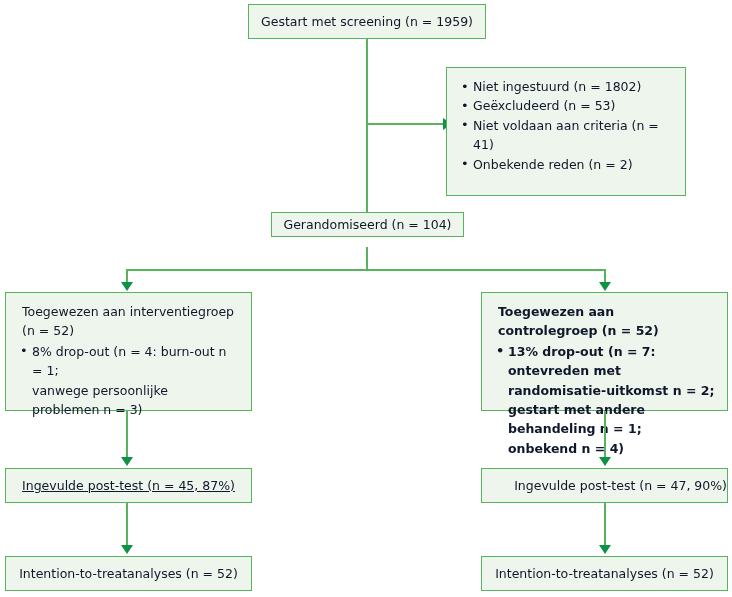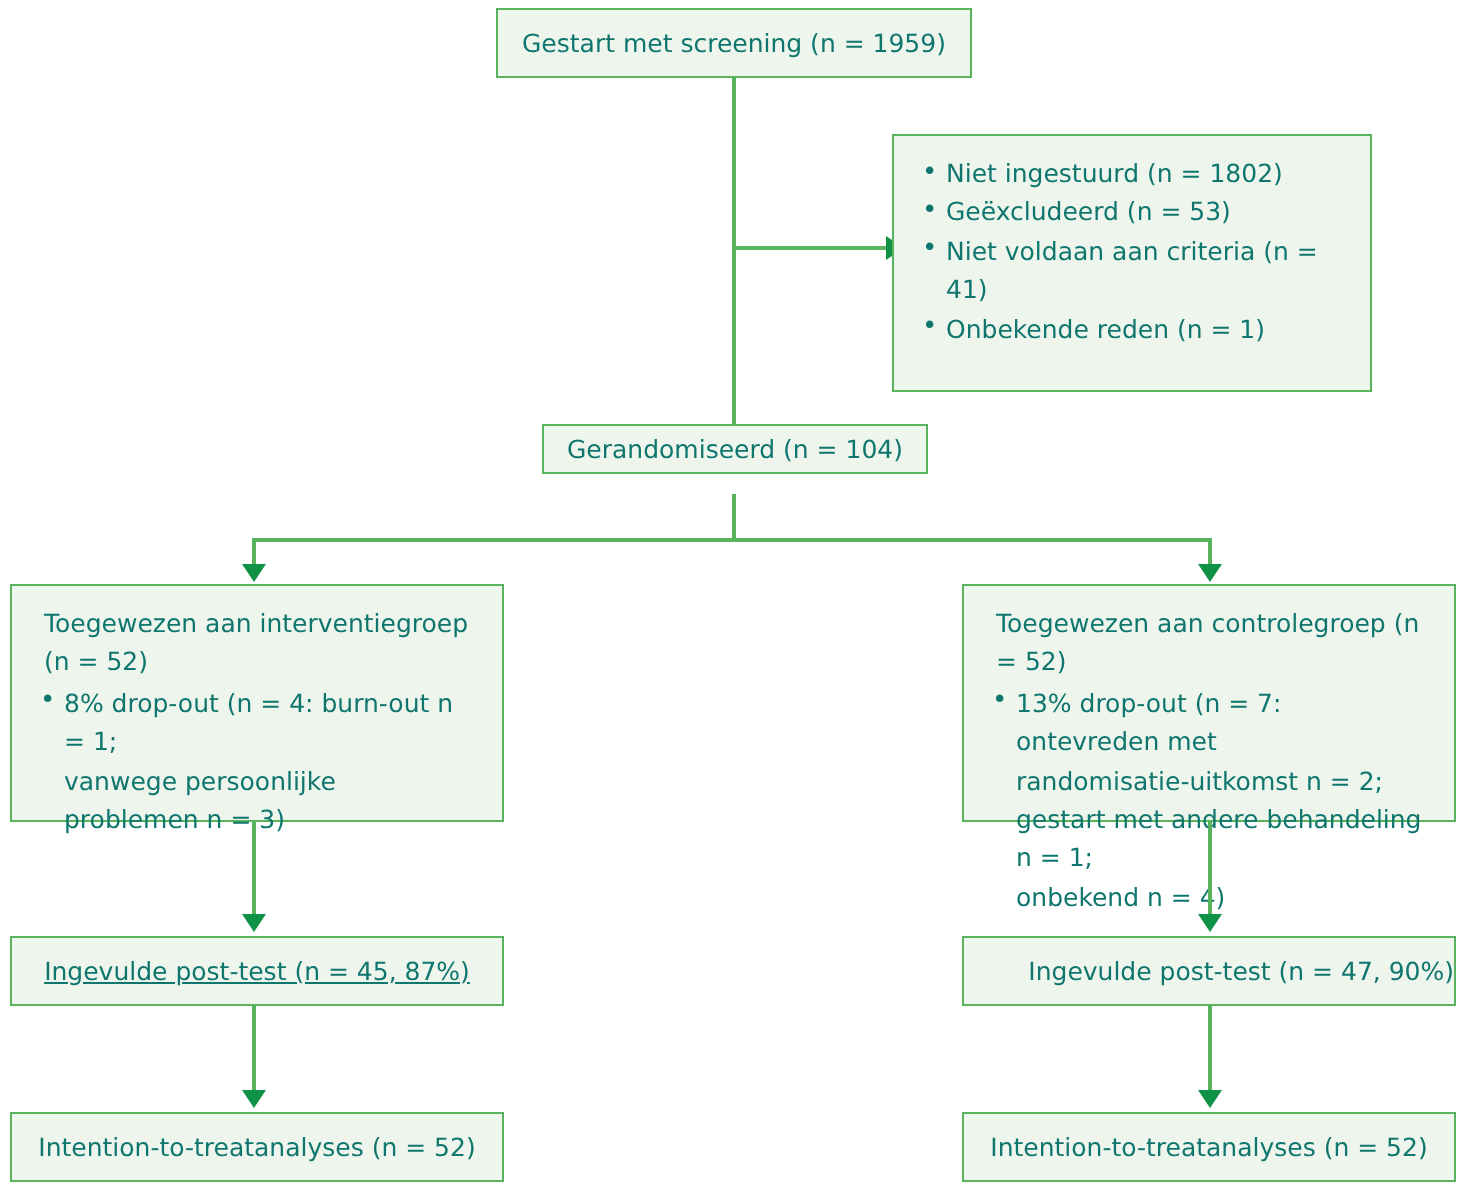--- a/index.html
+++ b/index.html
@@ -13,21 +13,21 @@
     height: 597px;
     background: #ffffff;
     font-family: "DejaVu Sans", "Liberation Sans", sans-serif;
     overflow: hidden;
   }
   .box {
     position: absolute;
     box-sizing: border-box;
     background: #eef5ec;
     border: 1.5px solid #57b35c;
-    color: #0f766e;
+    color: #0f172a;
     font-size: 12.5px;
     line-height: 1.55;
   }
   .box.center {
     display: flex;
     align-items: center;
     justify-content: center;
     text-align: center;
   }
   .box.list {
@@ -100,21 +100,21 @@
   <div class="vline" style="left:366px; top:39px; height:175px;"></div>
 
   <div class="hline" style="left:366px; top:123px; width:82px;"></div>
   <div class="arrow-right" style="left:443px; top:118px;"></div>
 
   <div class="box list" style="left:446px; top:67px; width:240px; height:129px;">
     <ul class="bullets">
       <li>Niet ingestuurd (n = 1802)</li>
       <li>Geëxcludeerd (n = 53)</li>
       <li>Niet voldaan aan criteria (n = 41)</li>
-      <li>Onbekende reden (n = 1)</li>
+      <li>Onbekende reden (n = 2)</li>
     </ul>
   </div>
 
   <div class="box center" style="left:271px; top:212px; width:193px; height:25px;">
     <span>Gerandomiseerd (n = 104)</span>
   </div>
 
   <div class="vline" style="left:366px; top:247px; height:23px;"></div>
   <div class="hline" style="left:126px; top:269px; width:479px;"></div>
   <div class="vline" style="left:126px; top:269px; height:17px;"></div>
@@ -125,21 +125,21 @@
   <div class="box list" style="left:5px; top:292px; width:247px; height:119px;">
     <span class="title-line">Toegewezen aan interventiegroep (n = 52)</span>
     <ul class="bullets">
       <li>
         <span>8% drop-out (n = 4: burn-out n = 1;</span>
         <span class="cont">vanwege persoonlijke problemen n = 3)</span>
       </li>
     </ul>
   </div>
 
-  <div class="box list" style="left:481px; top:292px; width:247px; height:119px;">
+  <div class="box list" style="left:481px; top:292px; width:247px; height:119px;font-weight:bold;">
     <span class="title-line">Toegewezen aan controlegroep (n = 52)</span>
     <ul class="bullets">
       <li>
         <span>13% drop-out (n = 7: ontevreden met</span>
         <span class="cont">randomisatie-uitkomst n = 2;</span>
         <span class="cont">gestart met andere behandeling n = 1;</span>
         <span class="cont">onbekend n = 4)</span>
       </li>
     </ul>
   </div>

